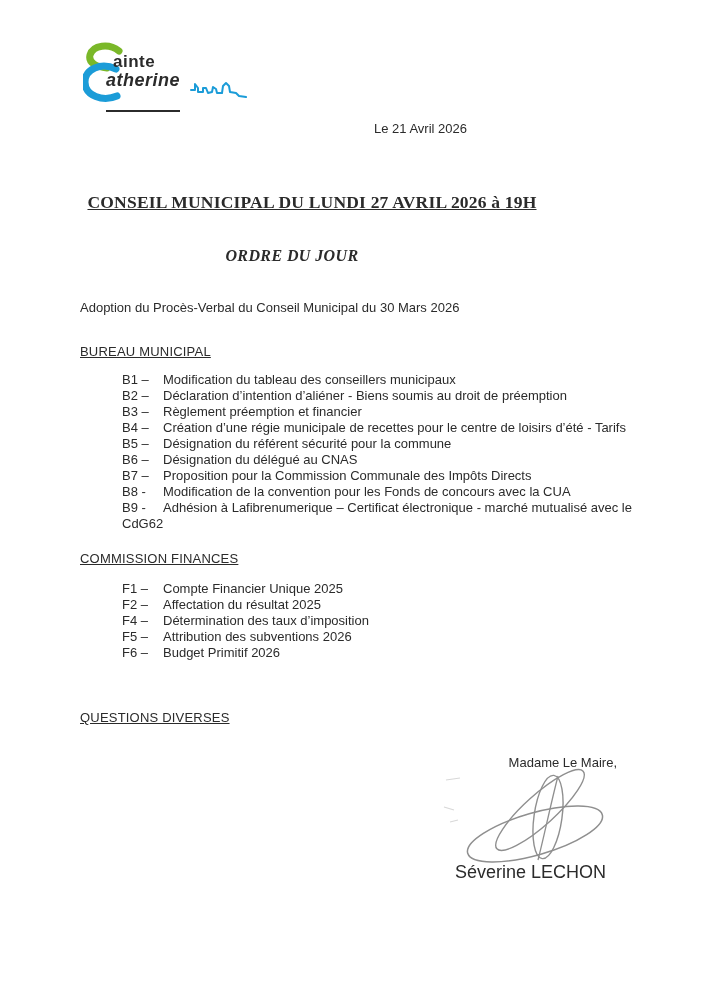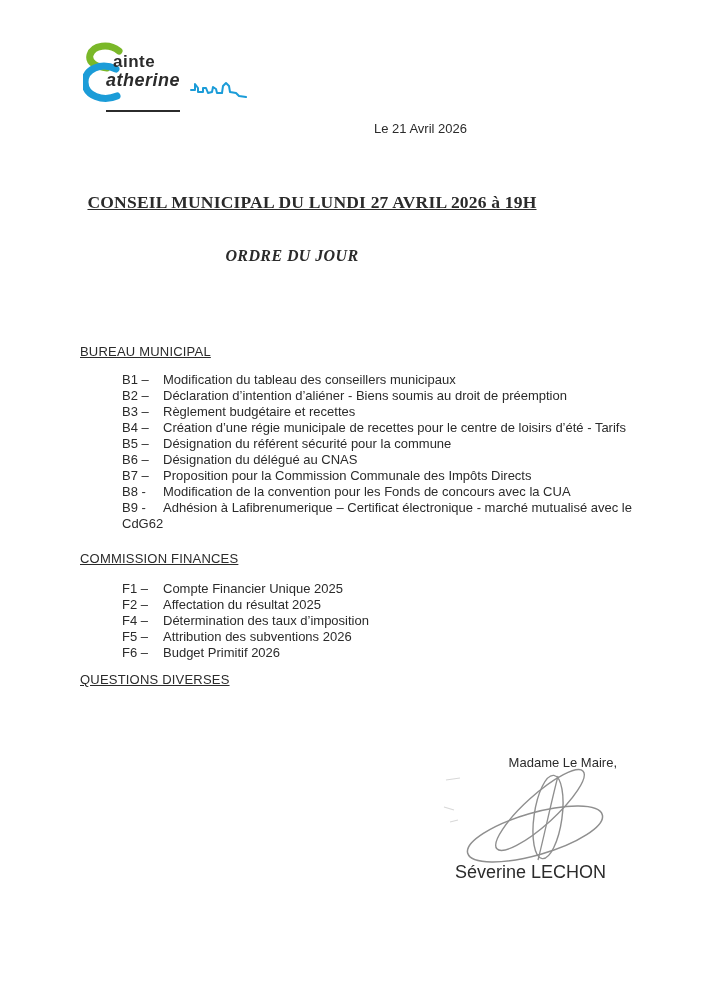--- a/index.html
+++ b/index.html
@@ -57,21 +57,21 @@
 
   
   .section-heading {
     position:absolute; left:80px;
     font-size:13px; font-weight:normal;
     text-decoration:underline;
     letter-spacing:0.2px;
   }
   #bureau-heading { top:344px; }
   #commission-heading { top:551px; }
-  #questions-heading { top:672px; }
+  #questions-heading { top:710px; }
 
   .item-list { position:absolute; left:80px; width:552px;margin-left:42px; }
   #bureau-list { top:372px; }
   #commission-list { top:581px; }
 
   .item-row { display:flex; line-height:16px; font-size:13px; }
   .item-num { width:41px; flex:0 0 41px; }
   .item-text { flex:1; }
   .item-continuation { line-height:16px; font-size:13px; }
 
@@ -102,34 +102,35 @@
     </svg>
     <span class="logo-line1">ainte</span>
     <span class="logo-line2">atherine</span>
   </div>
 
   <div class="date-line">Le 21 Avril 2026</div>
 
   <div class="doc-title">CONSEIL MUNICIPAL DU LUNDI 27 AVRIL 2026 à 19H</div>
   <div class="doc-subtitle">ORDRE DU JOUR</div>
 
+  <div class="adoption-line">Adoption du Procès-Verbal du Conseil Municipal du 30 Mars 2026</div>
 
   <div class="section-heading" id="bureau-heading">BUREAU MUNICIPAL</div>
   <div class="item-list" id="bureau-list">
       <div class="item-row">
         <span class="item-num">B1 –</span>
         <span class="item-text">Modification du tableau des conseillers municipaux</span>
       </div>
       <div class="item-row">
         <span class="item-num">B2 –</span>
         <span class="item-text">Déclaration d’intention d’aliéner - Biens soumis au droit de préemption</span>
       </div>
       <div class="item-row">
         <span class="item-num">B3 –</span>
-        <span class="item-text">Règlement budgétaire et recettes</span>
+        <span class="item-text">Règlement préemption et financier</span>
       </div>
       <div class="item-row">
         <span class="item-num">B4 –</span>
         <span class="item-text">Création d’une régie municipale de recettes  pour le centre de loisirs d’été - Tarifs</span>
       </div>
       <div class="item-row">
         <span class="item-num">B5 –</span>
         <span class="item-text">Désignation du référent sécurité pour la commune</span>
       </div>
       <div class="item-row">

